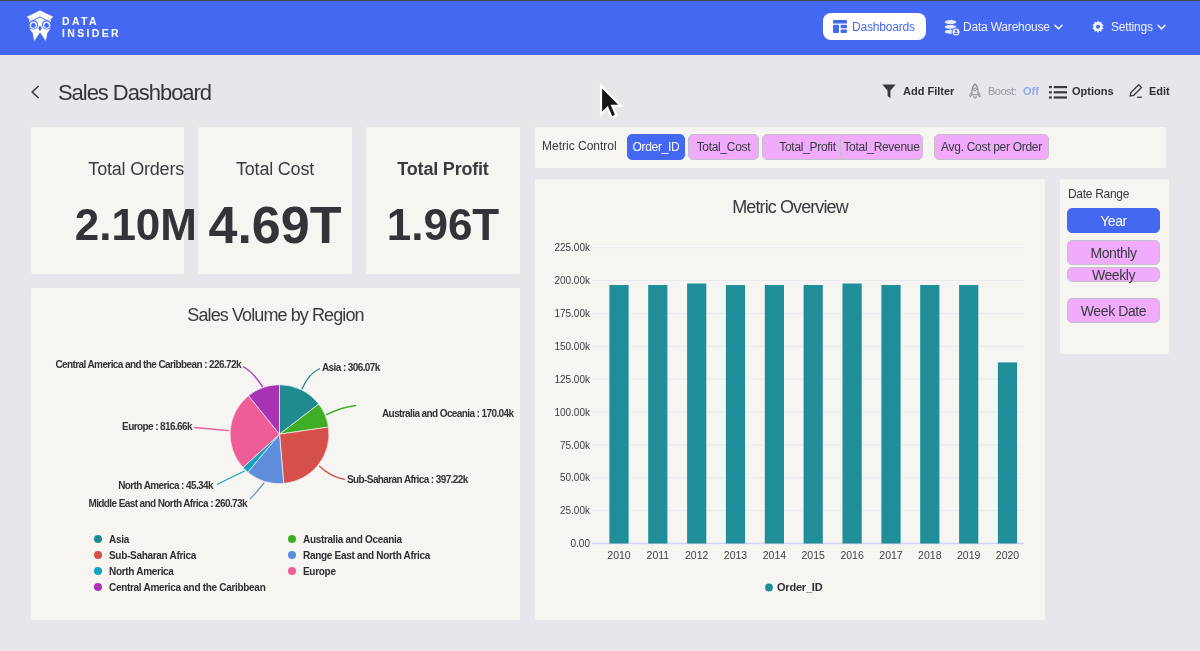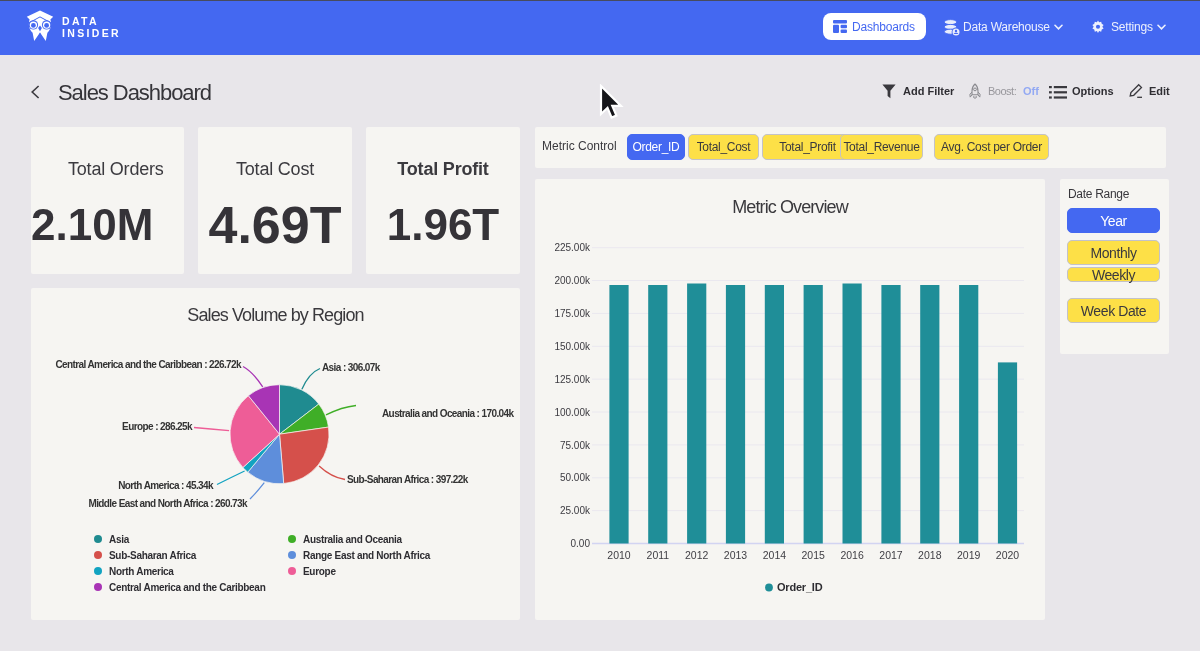--- a/index.html
+++ b/index.html
@@ -1,19 +1,19 @@
 <!DOCTYPE html>
 <html><head><meta charset="utf-8">
 <style>
 html,body{margin:0;padding:0;}
 *{box-sizing:border-box;font-family:"Liberation Sans",sans-serif;}
 #app{position:relative;width:1200px;height:651px;background:#e8e6ea;overflow:hidden;}
 .abs{position:absolute;}
 .card{position:absolute;background:#f6f5f2;border-radius:2px;}
-.btn{position:absolute;background:#fde047;border:1px solid #c3c2c8;border-radius:5px;color:#3a393e;display:flex;align-items:center;justify-content:center;font-size:12px;letter-spacing:-0.3px;}
+.btn{position:absolute;background:#f0abfc;border:1px solid #c3c2c8;border-radius:5px;color:#3a393e;display:flex;align-items:center;justify-content:center;font-size:12px;letter-spacing:-0.3px;}
 .btn.sel{background:#4468f1;border-color:#4468f1;color:#fff;}
 .tool{position:absolute;top:85px;font-size:11px;font-weight:bold;color:#2f2e33;line-height:13px;}
 .plab{position:absolute;font-size:10px;font-weight:bold;color:#333;letter-spacing:-0.6px;line-height:12px;white-space:nowrap;}
 .ldot{position:absolute;width:8px;height:8px;border-radius:50%;}
 .llab{position:absolute;font-size:10px;font-weight:bold;color:#2e2d32;letter-spacing:-0.3px;line-height:12px;white-space:nowrap;}
 .navtx{position:absolute;top:20px;color:#edf0fd;font-size:12px;line-height:14px;letter-spacing:-0.2px;}
 </style></head>
 <body>
 <div id="app">
   <div class="abs" style="left:0;top:0;width:1200px;height:1px;background:#474b5e;"></div>
@@ -95,24 +95,24 @@
   <div class="tool" style="left:1072px;">Options</div>
   <svg class="abs" style="left:1128px;top:83px;" width="16" height="16" viewBox="0 0 16 16">
     <path d="M10.7,1.7 l2.8,2.8 -7.8,7.8 -3.5,0.7 0.7,-3.5 z" fill="none" stroke="#3a393e" stroke-width="1.3"></path>
     <path d="M9.2,14.3 h4.8" stroke="#3a393e" stroke-width="1.3"></path>
   </svg>
   <div class="tool" style="left:1149px;">Edit</div>
 
   <div class="card" style="left:31px;top:127px;width:153px;height:147px;"></div>
   <div class="card" style="left:198px;top:127px;width:154px;height:147px;"></div>
   <div class="card" style="left:366px;top:127px;width:154px;height:147px;"></div>
-  <div class="abs" style="left:31px;top:159px;width:153px;text-align:left;font-size:18px;letter-spacing:-0.2px;color:#3b3a3f;margin-left:37px;">Total Orders</div>
+  <div class="abs" style="left:31px;top:159px;width:153px;text-align:right;font-size:18px;letter-spacing:-0.2px;color:#3b3a3f;">Total Orders</div>
   <div class="abs" style="left:198px;top:159px;width:154px;text-align:center;font-size:18px;letter-spacing:-0.2px;color:#3b3a3f;">Total Cost</div>
   <div class="abs" style="left:366px;top:159px;width:154px;text-align:center;font-size:18px;letter-spacing:-0.2px;color:#3b3a3f;font-weight:bold;">Total Profit</div>
-  <div class="abs" style="left:31px;top:203px;width:166px;text-align:left;font-size:44px;line-height:44px;font-weight:bold;color:#353338;">2.10M</div>
+  <div class="abs" style="left:31px;top:203px;width:166px;text-align:right;font-size:44px;line-height:44px;font-weight:bold;color:#353338;">2.10M</div>
   <div class="abs" style="left:198px;top:203px;width:154px;text-align:center;font-size:52px;line-height:44px;font-weight:bold;color:#353338;">4.69T</div>
   <div class="abs" style="left:366px;top:203px;width:154px;text-align:center;font-size:44px;line-height:44px;font-weight:bold;color:#353338;">1.96T</div>
 
   <div class="card" style="left:31px;top:288px;width:489px;height:332px;"></div>
   <div class="abs" style="left:31px;top:305px;width:489px;text-align:center;font-size:18px;letter-spacing:-0.9px;color:#3a393d;">Sales Volume by Region</div>
   <svg class="abs" style="left:31px;top:288px;" width="489" height="332" viewBox="31 288 489 332">
     <path d="M279.5,434.2 L279.50,384.70 A49.5,49.5 0 0 1 318.79,404.09 Z" fill="#1f8b90" stroke="#f6f5f2" stroke-width="0.7"></path>
     <path d="M279.5,434.2 L318.79,404.09 A49.5,49.5 0 0 1 328.49,427.08 Z" fill="#3fae27" stroke="#f6f5f2" stroke-width="0.7"></path>
     <path d="M279.5,434.2 L328.49,427.08 A49.5,49.5 0 0 1 283.70,483.52 Z" fill="#d5504b" stroke="#f6f5f2" stroke-width="0.7"></path>
     <path d="M279.5,434.2 L283.70,483.52 A49.5,49.5 0 0 1 247.75,472.18 Z" fill="#5e8edb" stroke="#f6f5f2" stroke-width="0.7"></path>
@@ -125,21 +125,21 @@
     <path d="M319.1,465.9 Q331,477 345,479.5" stroke="#d5504b"></path>
     <path d="M264.3,482.7 Q257,492 250,499" stroke="#5e8edb"></path>
     <path d="M244.6,471.0 Q230,478 217,484.5" stroke="#12a3c1"></path>
     <path d="M229.1,430.6 Q210,429 194,427.5" stroke="#ee5d97"></path>
     <path d="M262.7,386.9 Q253,372 243,366.5" stroke="#a834b5"></path>
     </g>
   </svg>
   <div class="plab" style="right:959px;top:359px;">Central America and the Caribbean : 226.72k</div>
   <div class="plab" style="left:322px;top:362px;">Asia : 306.07k</div>
   <div class="plab" style="left:357px;top:408px;margin-left:25px;">Australia and Oceania : 170.04k</div>
-  <div class="plab" style="right:1008px;top:421px;">Europe : 286.25k</div>
+  <div class="plab" style="right:1008px;top:421px;">Europe : 816.66k</div>
   <div class="plab" style="left:347px;top:474px;">Sub-Saharan Africa : 397.22k</div>
   <div class="plab" style="right:987px;top:480px;">North America : 45.34k</div>
   <div class="plab" style="right:953px;top:498px;">Middle East and North Africa : 260.73k</div>
   <div class="ldot" style="left:93.5px;top:535px;background:#1f8b90;"></div>
     <div class="llab" style="left:109px;top:534px;">Asia</div>
   <div class="ldot" style="left:93.5px;top:551px;background:#d5504b;"></div>
     <div class="llab" style="left:109px;top:550px;">Sub-Saharan Africa</div>
   <div class="ldot" style="left:93.5px;top:567px;background:#12a3c1;"></div>
     <div class="llab" style="left:109px;top:566px;">North America</div>
   <div class="ldot" style="left:93.5px;top:583px;background:#a834b5;"></div>

